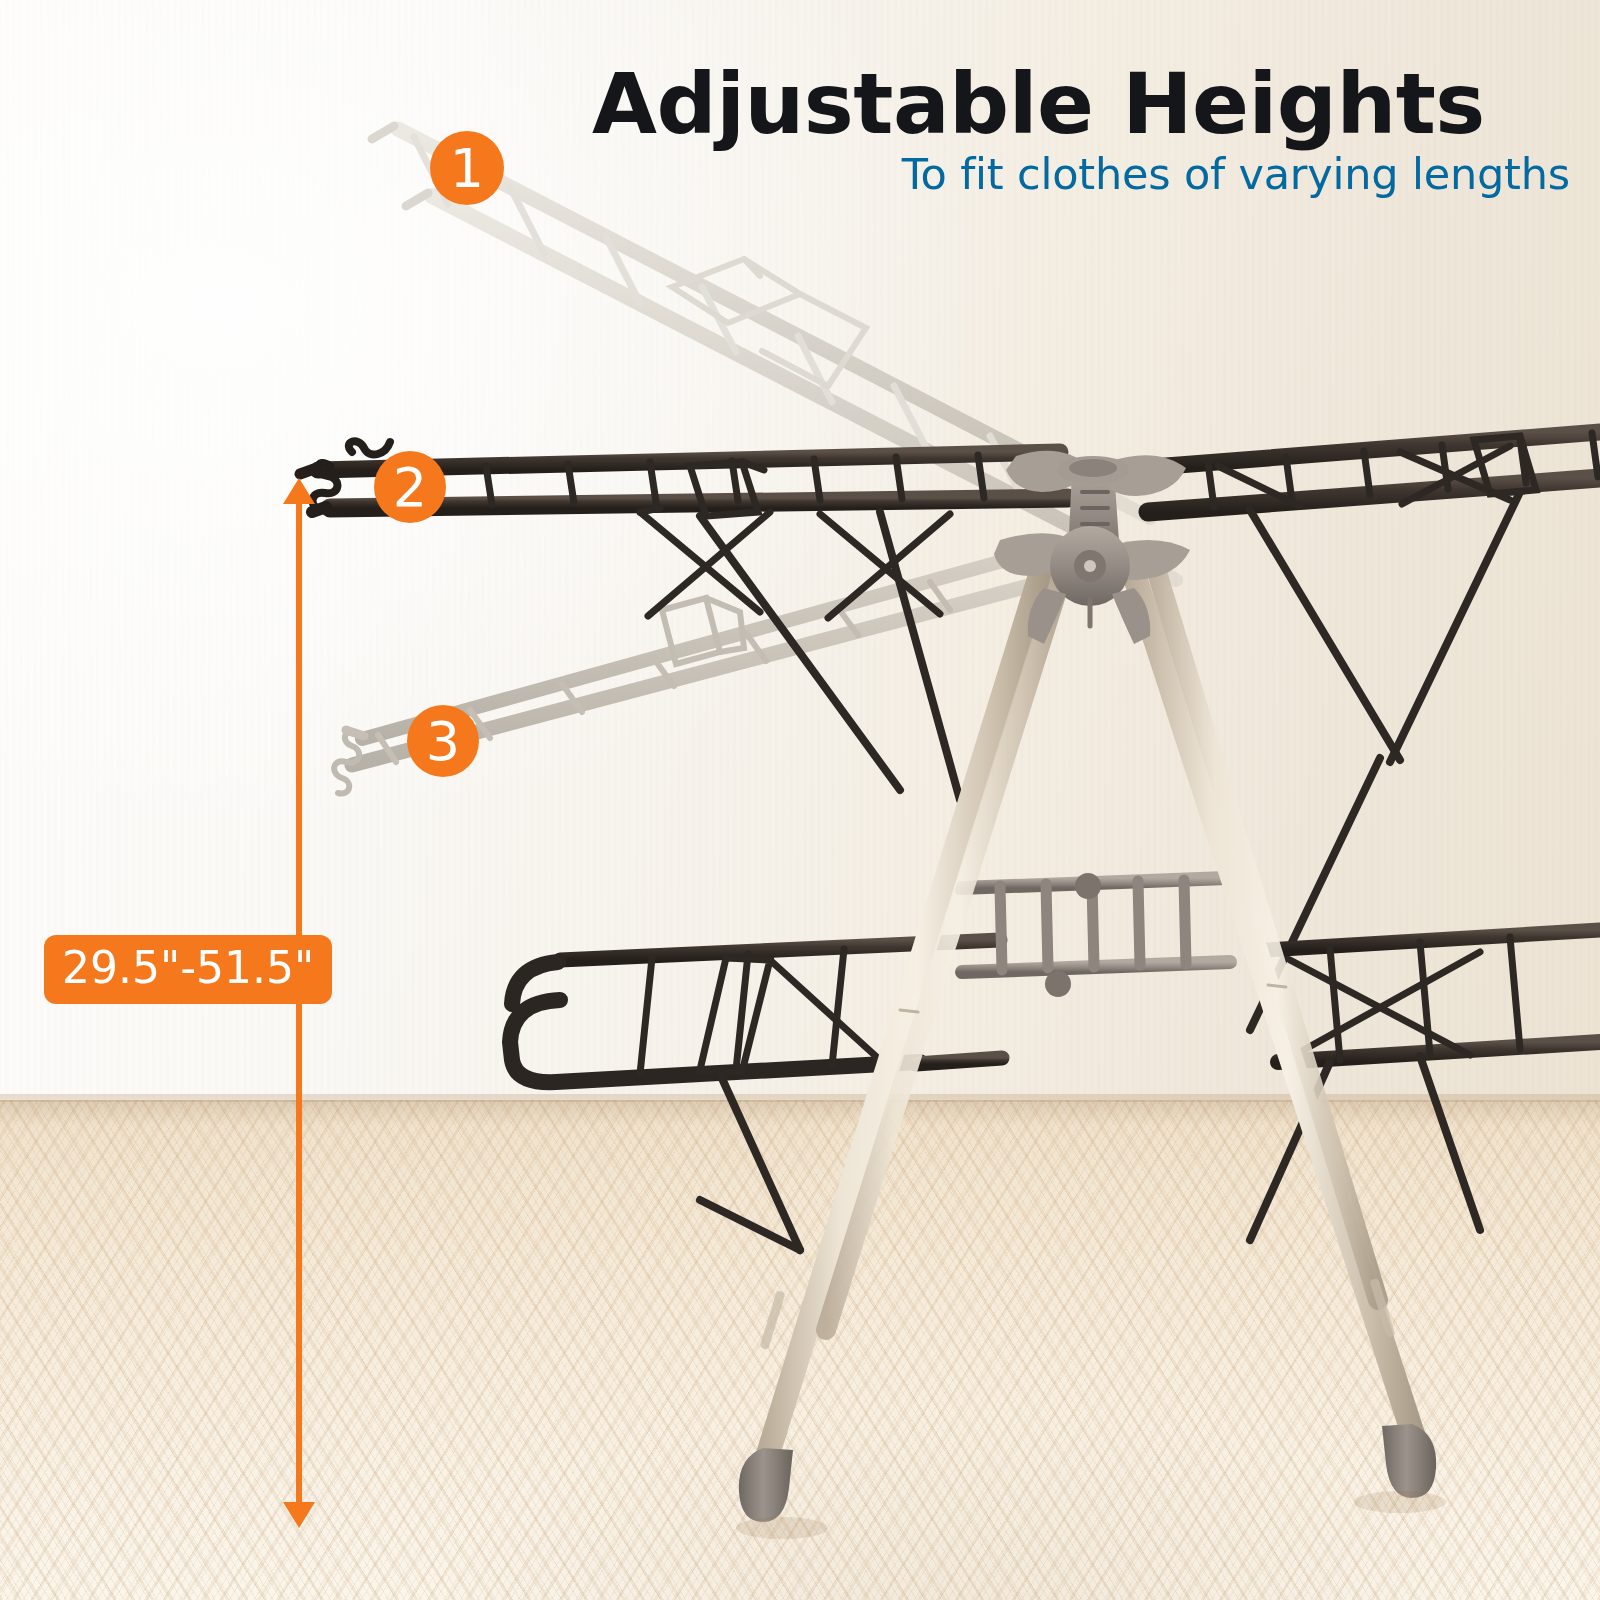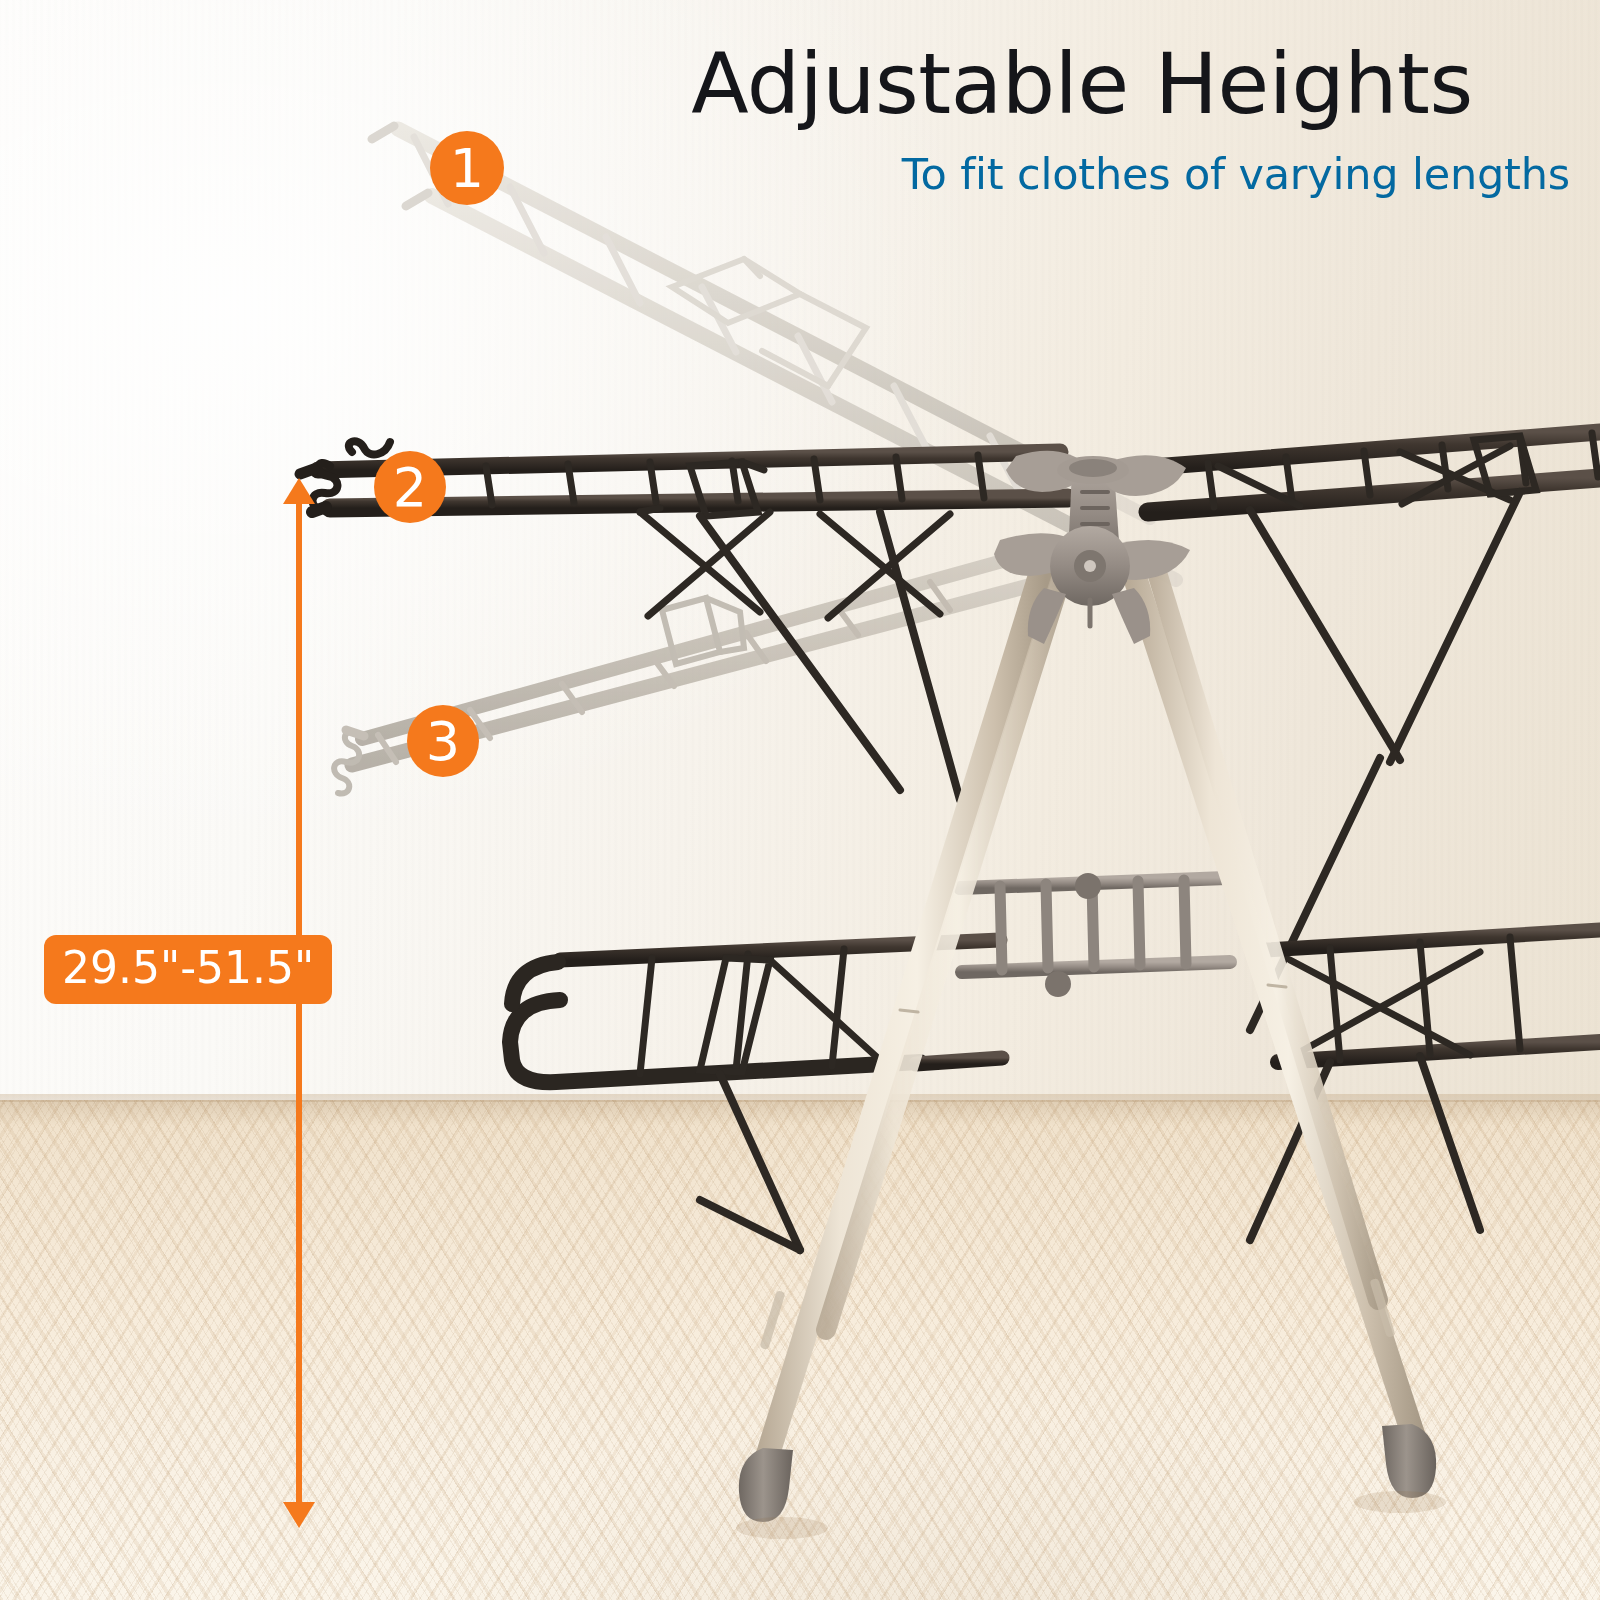--- a/index.html
+++ b/index.html
@@ -37,23 +37,23 @@
       radial-gradient(ellipse 760px 300px at 60% 105%, rgba(160,120,70,.10), rgba(0,0,0,0) 72%),
       linear-gradient(180deg, rgba(120,85,45,.14) 0px, rgba(120,85,45,0) 26px);
   }
   .baseboard{
     position:absolute;left:0;top:1094px;width:1600px;height:8px;
     background:linear-gradient(180deg, rgba(190,160,120,.35), rgba(150,115,75,.18));
   }
 
   
   .headline{
-    position:absolute; right:28px; top:36px; width:980px;
-    text-align:center;
-    font-size:84px; line-height:96px; font-weight:400;
+    position:absolute; right:28px; top:56px; width:980px;
+    text-align:left;
+    font-size:84px; line-height:96px; font-weight:700;
     letter-spacing:-0.5px;
     color:#15161a;
     font-family:"DejaVu Sans", sans-serif;
   }
   .subhead{
     position:absolute; right:30px; top:146px; width:980px;
     text-align:right;
     font-size:43px; line-height:56px; font-weight:400;
     color:#0369a1;
     font-family:"DejaVu Sans", sans-serif;

